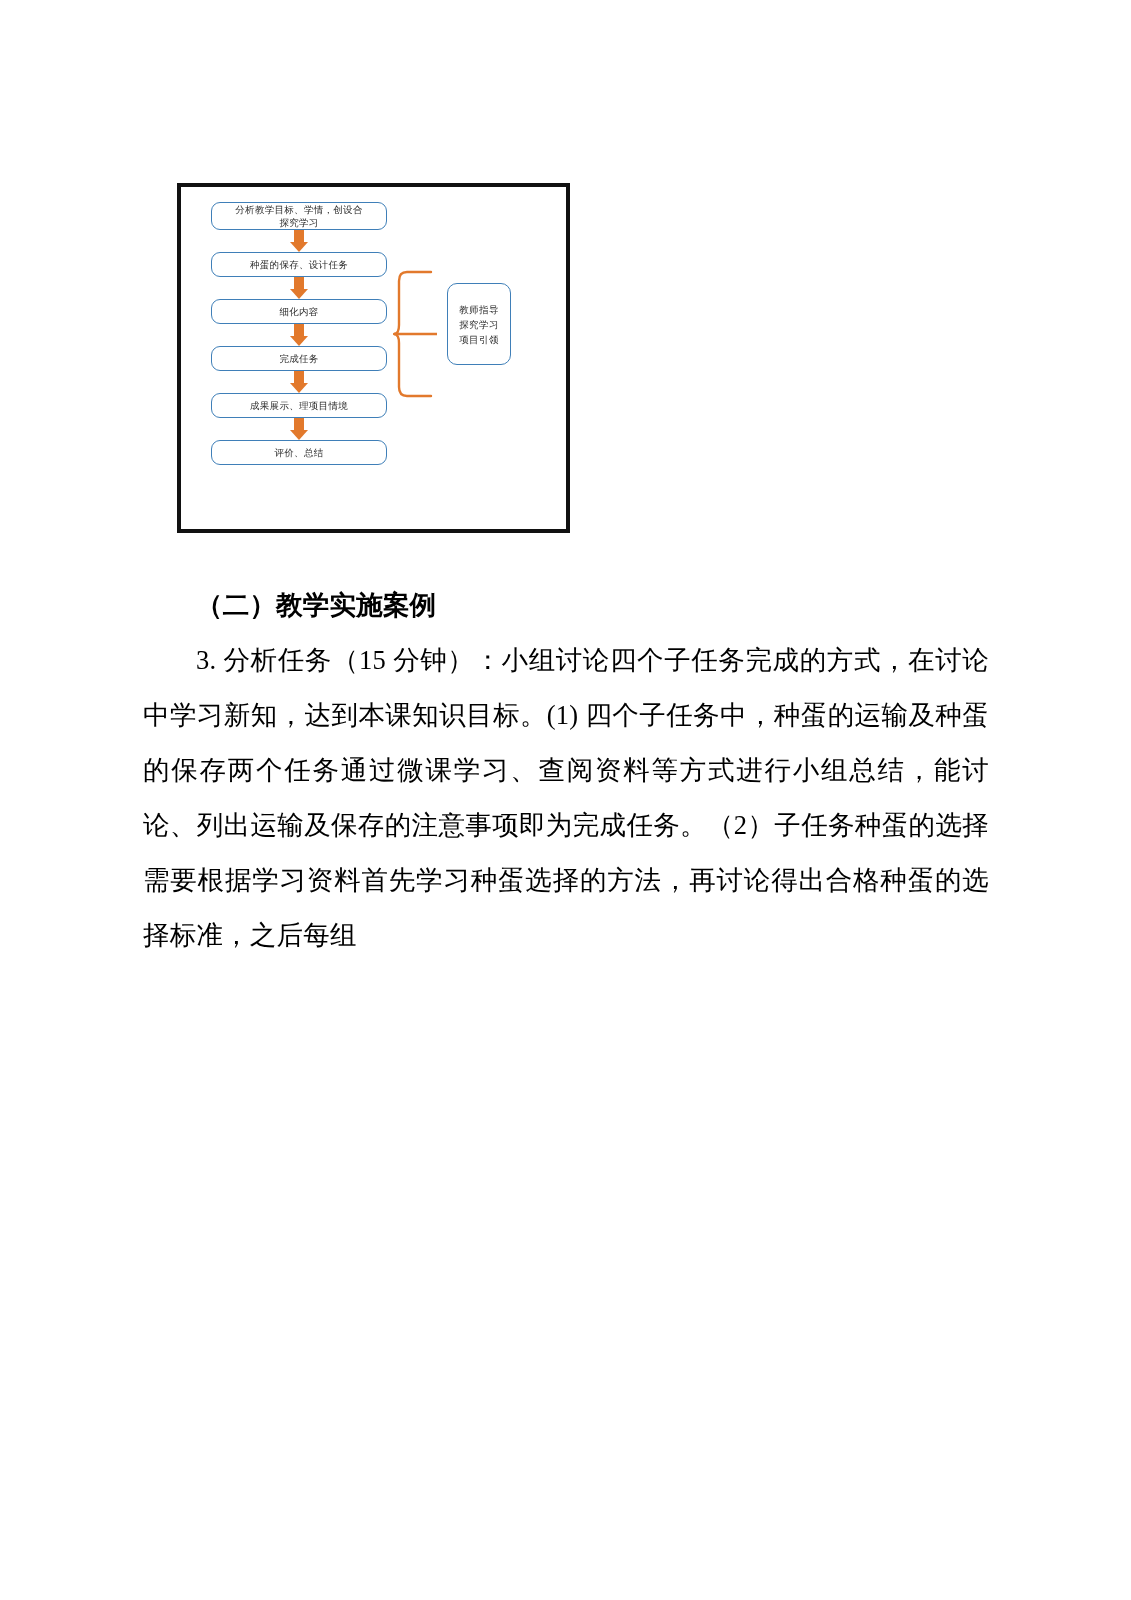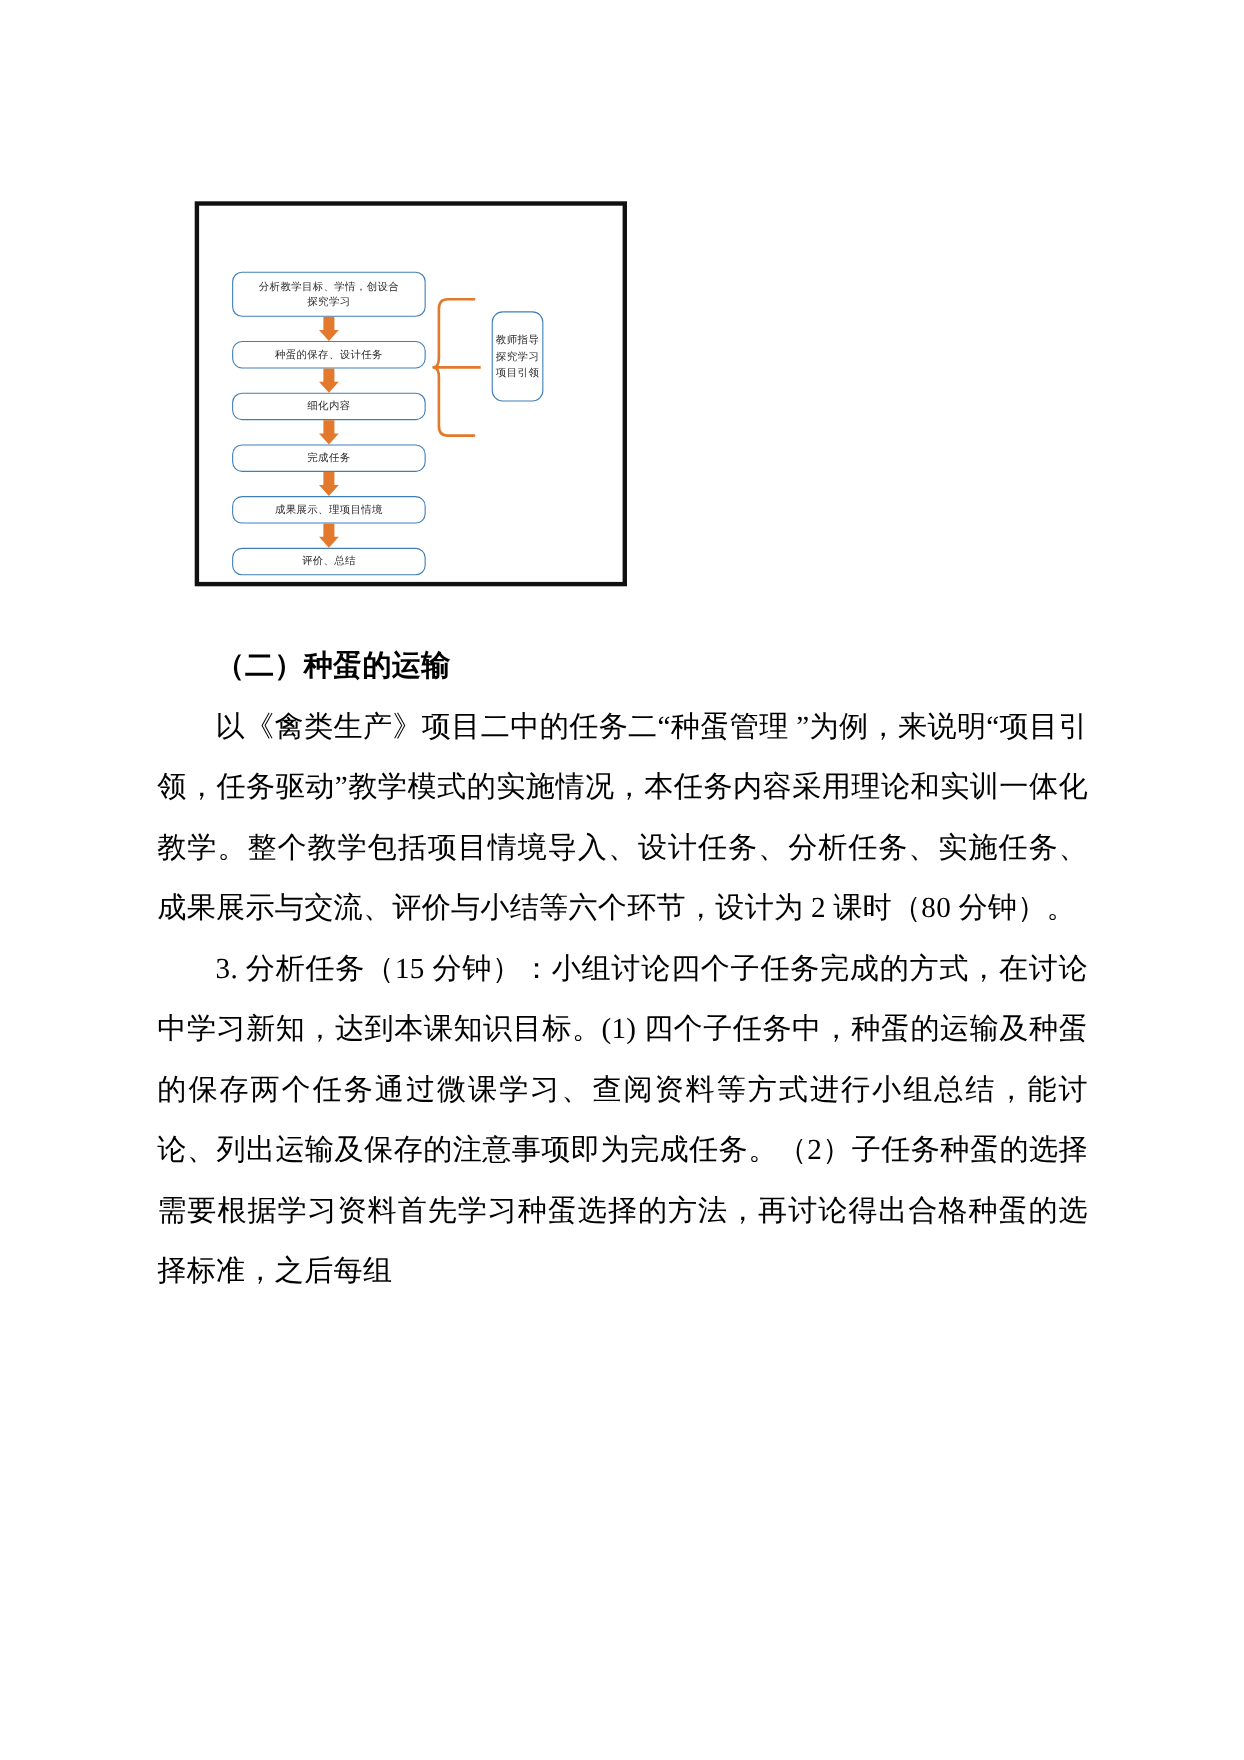--- a/index.html
+++ b/index.html
@@ -44,21 +44,21 @@
     align-items: center;
     justify-content: center;
     text-align: center;
     font-family: "DejaVu Sans", "Liberation Sans", sans-serif;
     font-size: 9.5px;
     line-height: 13px;
     color: #2b2b2b;
     letter-spacing: 0.3px;
     padding: 3px 6px;
   }
-  .flow-box.two-line { height: 41px; margin-top: 45px; }
+  .flow-box.two-line { height: 28px; }
   .flow-box.one-line { height: 25px; }
 
   .arrow-wrap {
     width: 176px;
     height: 22px;
     position: relative;
   }
   .arrow-shaft {
     position: absolute;
     left: 50%;
@@ -86,21 +86,21 @@
     left: 212px;
     top: 82px;
     width: 44px;
     height: 130px;
   }
   
   #side-note {
     position: absolute;
     left: 266px;
     top: 96px;
-    width: 47px;
+    width: 64px;
     height: 82px;
     border: 1.8px solid #3f7fb8;
     border-radius: 10px;
     background: #ffffff;
     box-sizing: border-box;
     display: flex;
     flex-direction: column;
     align-items: center;
     justify-content: center;
     font-family: "DejaVu Sans", "Liberation Sans", sans-serif;
@@ -197,16 +197,15 @@
 
   <div id="side-note">
     <span>教师指导</span>
     <span>探究学习</span>
     <span>项目引领</span>
   </div>
 
 </div>
 
 <div id="doc-body">
-  <p class="para heading">（二）种蛋的运输</p>
-  <p class="para">以《禽类生产》项目二中的任务二“种蛋管理 ”为例，来说明“项目引领，任务驱动”教学模式的实施情况，本任务内容采用理论和实训一体化教学。整个教学包括项目情境导入、设计任务、分析任务、实施任务、成果展示与交流、评价与小结等六个环节，设计为 2 课时（80 分钟）。</p>
+  <p class="para heading">（二）教学实施案例</p>
   <p class="para">3. 分析任务（15 分钟）：小组讨论四个子任务完成的方式，在讨论中学习新知，达到本课知识目标。(1) 四个子任务中，种蛋的运输及种蛋的保存两个任务通过微课学习、查阅资料等方式进行小组总结，能讨论、列出运输及保存的注意事项即为完成任务。（2）子任务种蛋的选择需要根据学习资料首先学习种蛋选择的方法，再讨论得出合格种蛋的选择标准，之后每组</p>
 </div>
 
 </body></html>

